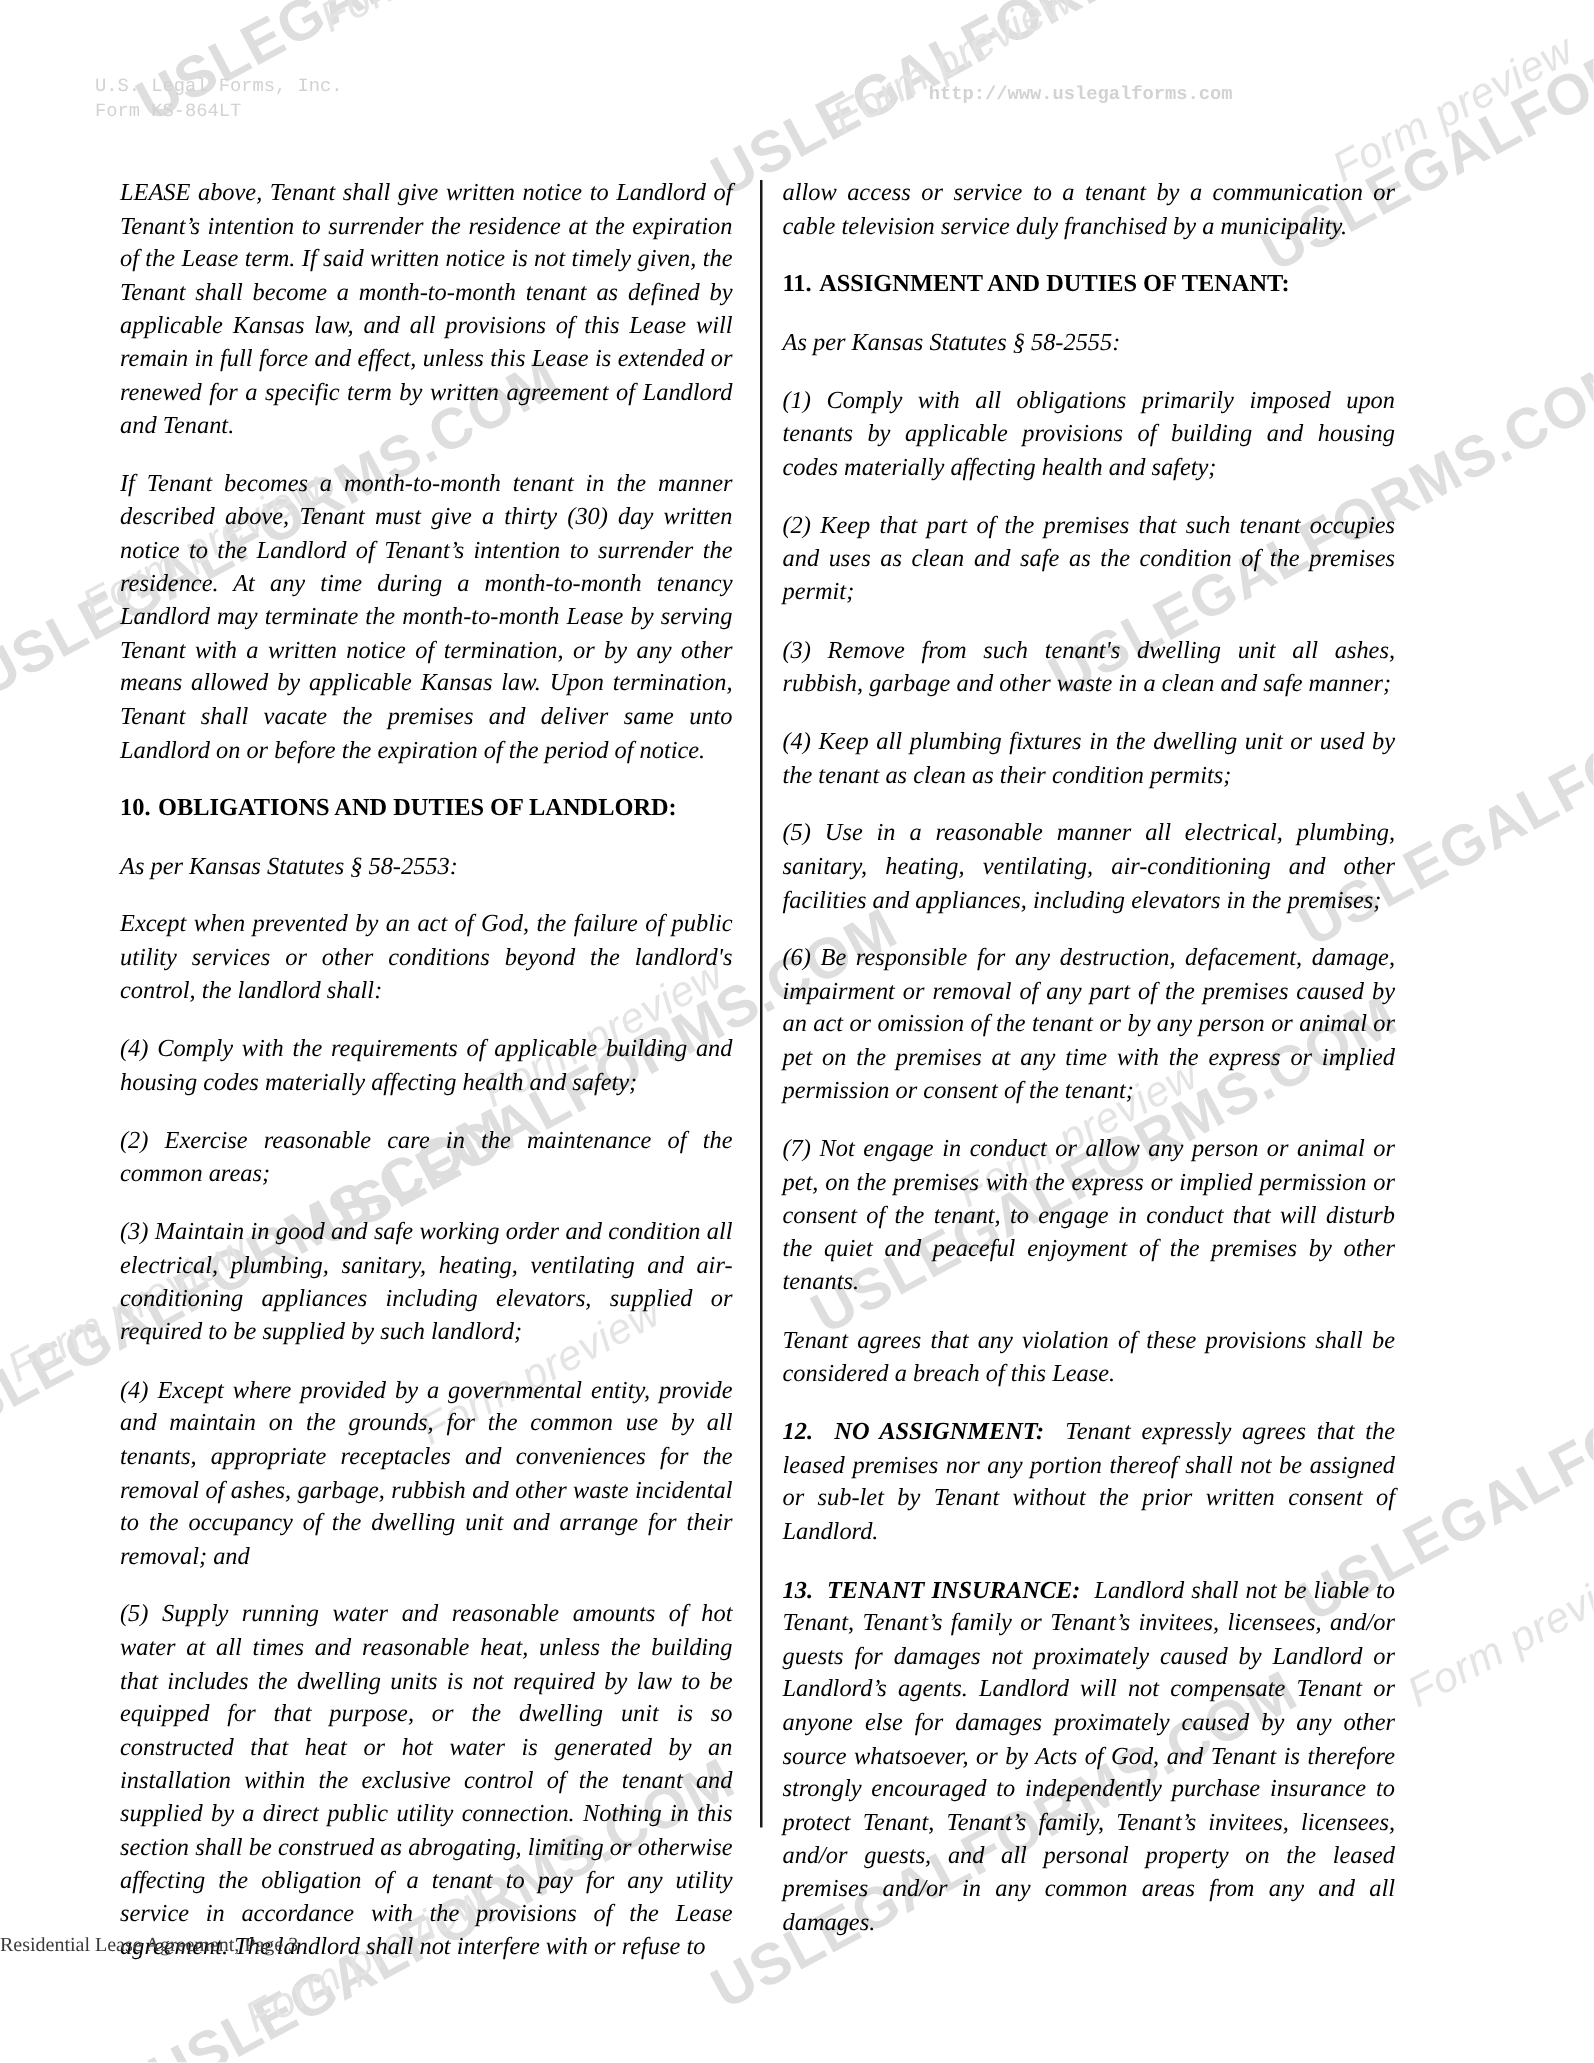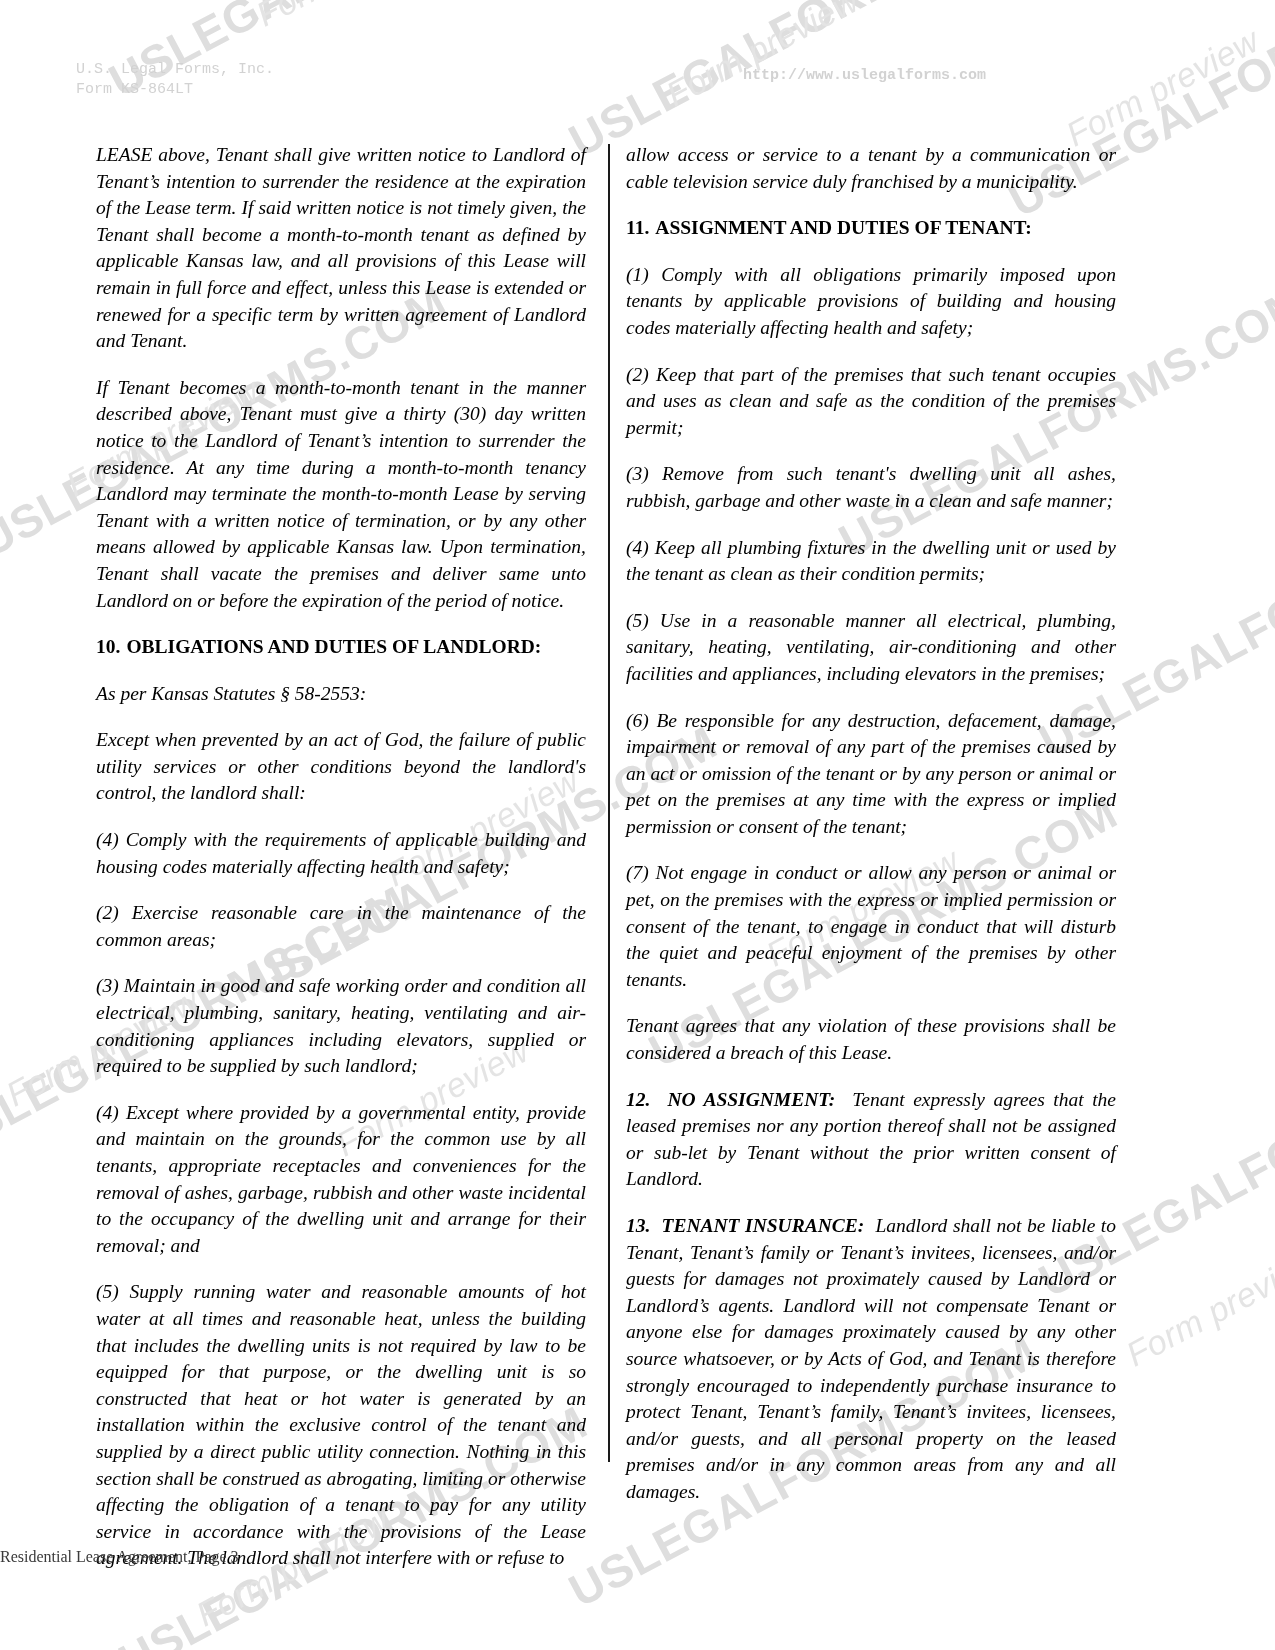--- a/index.html
+++ b/index.html
@@ -210,20 +210,21 @@
     </div>
 
     <div id="col-right">
 
       <p class="para">allow access or service to a tenant by a communication or cable television service duly franchised by a municipality.</p>
 
       <h3 class="heading">
         <span class="num">11.</span><span>ASSIGNMENT AND DUTIES OF TENANT:</span>
       </h3>
 
+      <p class="para">As per Kansas Statutes § 58-2555:</p>
 
       <p class="para">(1) Comply with all obligations primarily imposed upon tenants by applicable provisions of building and housing codes materially affecting health and safety;</p>
 
       <p class="para">(2) Keep that part of the premises that such tenant occupies and uses as clean and safe as the condition of the premises permit;</p>
 
       <p class="para">(3) Remove from such tenant's dwelling unit all ashes, rubbish, garbage and other waste in a clean and safe manner;</p>
 
       <p class="para">(4) Keep all plumbing fixtures in the dwelling unit or used by the tenant as clean as their condition permits;</p>
 
       <p class="para">(5) Use in a reasonable manner all electrical, plumbing, sanitary, heating, ventilating, air-conditioning and other facilities and appliances, including elevators in the premises;</p>

